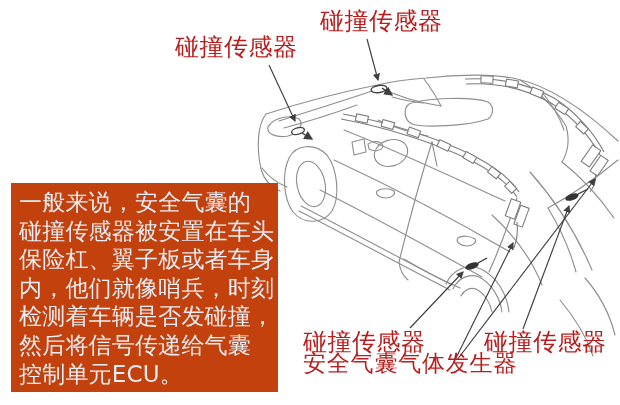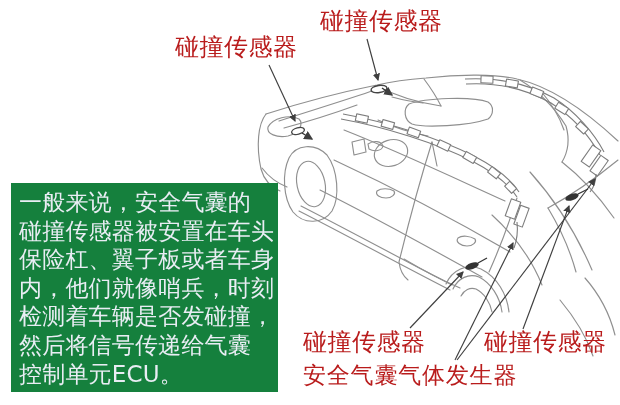--- a/index.html
+++ b/index.html
@@ -8,21 +8,21 @@
     font-family:"DejaVu Sans","Liberation Sans",sans-serif;
   }
   .car-svg{position:absolute;left:0;top:0;width:620px;height:405px;}
   .callout{
     position:absolute;color:#b91c1c;font-size:24px;line-height:26px;
     letter-spacing:0.5px;white-space:nowrap;font-weight:400;
   }
   .callout.small{font-size:23px;letter-spacing:0.8px;}
   .info-box{
     position:absolute;left:11px;top:183px;width:267px;height:209px;
-    background:#15803d;box-sizing:border-box;padding:5px 0 0 8px;
+    background:#c2410c;box-sizing:border-box;padding:5px 0 0 8px;
   }
   .info-text{
     color:#e9edf4;font-size:23px;line-height:28.6px;letter-spacing:0.2px;
     white-space:pre-line;font-weight:400;
   }
 </style>
 </head>
 <body>
 
 <div class="stage">
@@ -148,21 +148,21 @@
   </svg>
 
   <div class="callout" style="left:175px;top:34px;">碰撞传感器</div>
 
   <div class="callout" style="left:320px;top:8px;">碰撞传感器</div>
 
   <div class="callout" style="left:303px;top:329px;">碰撞传感器</div>
 
   <div class="callout" style="left:484px;top:329px;">碰撞传感器</div>
 
-  <div class="callout small" style="left:303px;top:362px;">安全气囊气体发生器</div>
+  <div class="callout small" style="left:303px;top:350px;">安全气囊气体发生器</div>
 
   <div class="info-box">
     <div class="info-text">一般来说，安全气囊的
 碰撞传感器被安置在车头
 保险杠、翼子板或者车身
 内，他们就像哨兵，时刻
 检测着车辆是否发碰撞，
 然后将信号传递给气囊
 控制单元ECU。</div>
   </div>

